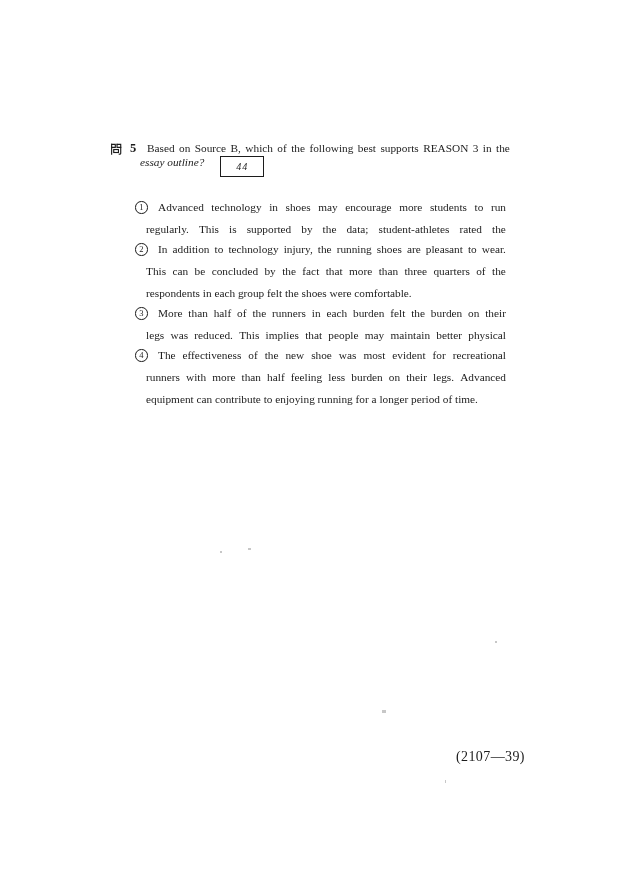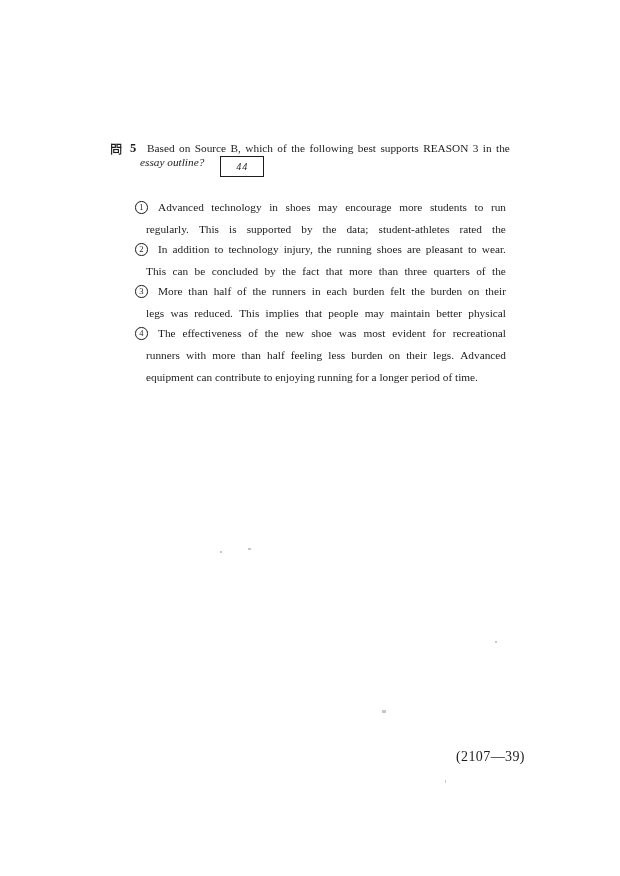--- a/index.html
+++ b/index.html
@@ -225,20 +225,21 @@
           <span>the</span>
           <span>fact</span>
           <span>that</span>
           <span>more</span>
           <span>than</span>
           <span>three</span>
           <span>quarters</span>
           <span>of</span>
           <span>the</span>
         </div>
+      <div class="plain-line">respondents in each group felt the shoes were comfortable.</div>
     </div>
 
     <div class="option">
       <span class="circle">
           <i style="font-style:normal">3</i>
         </span>
       <div class="jline first">
           <span>More</span>
           <span>than</span>
           <span>half</span>

